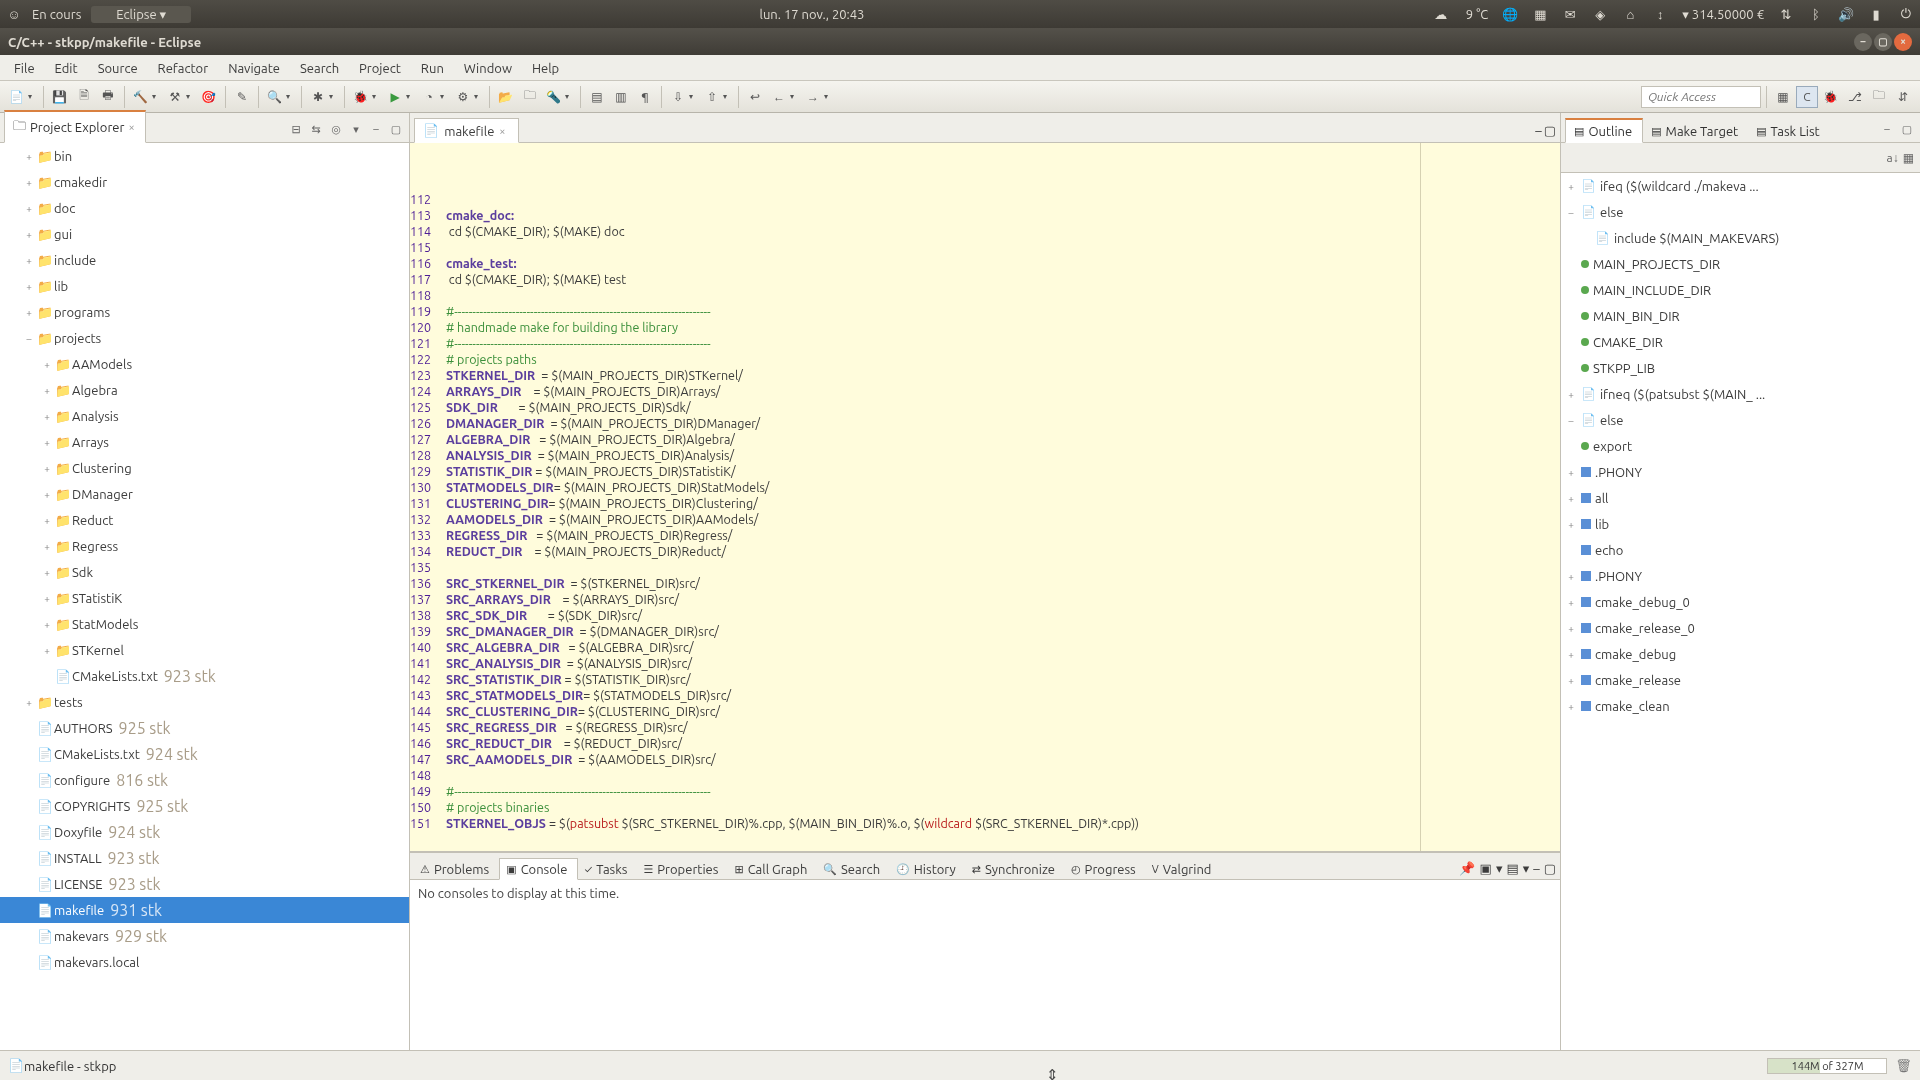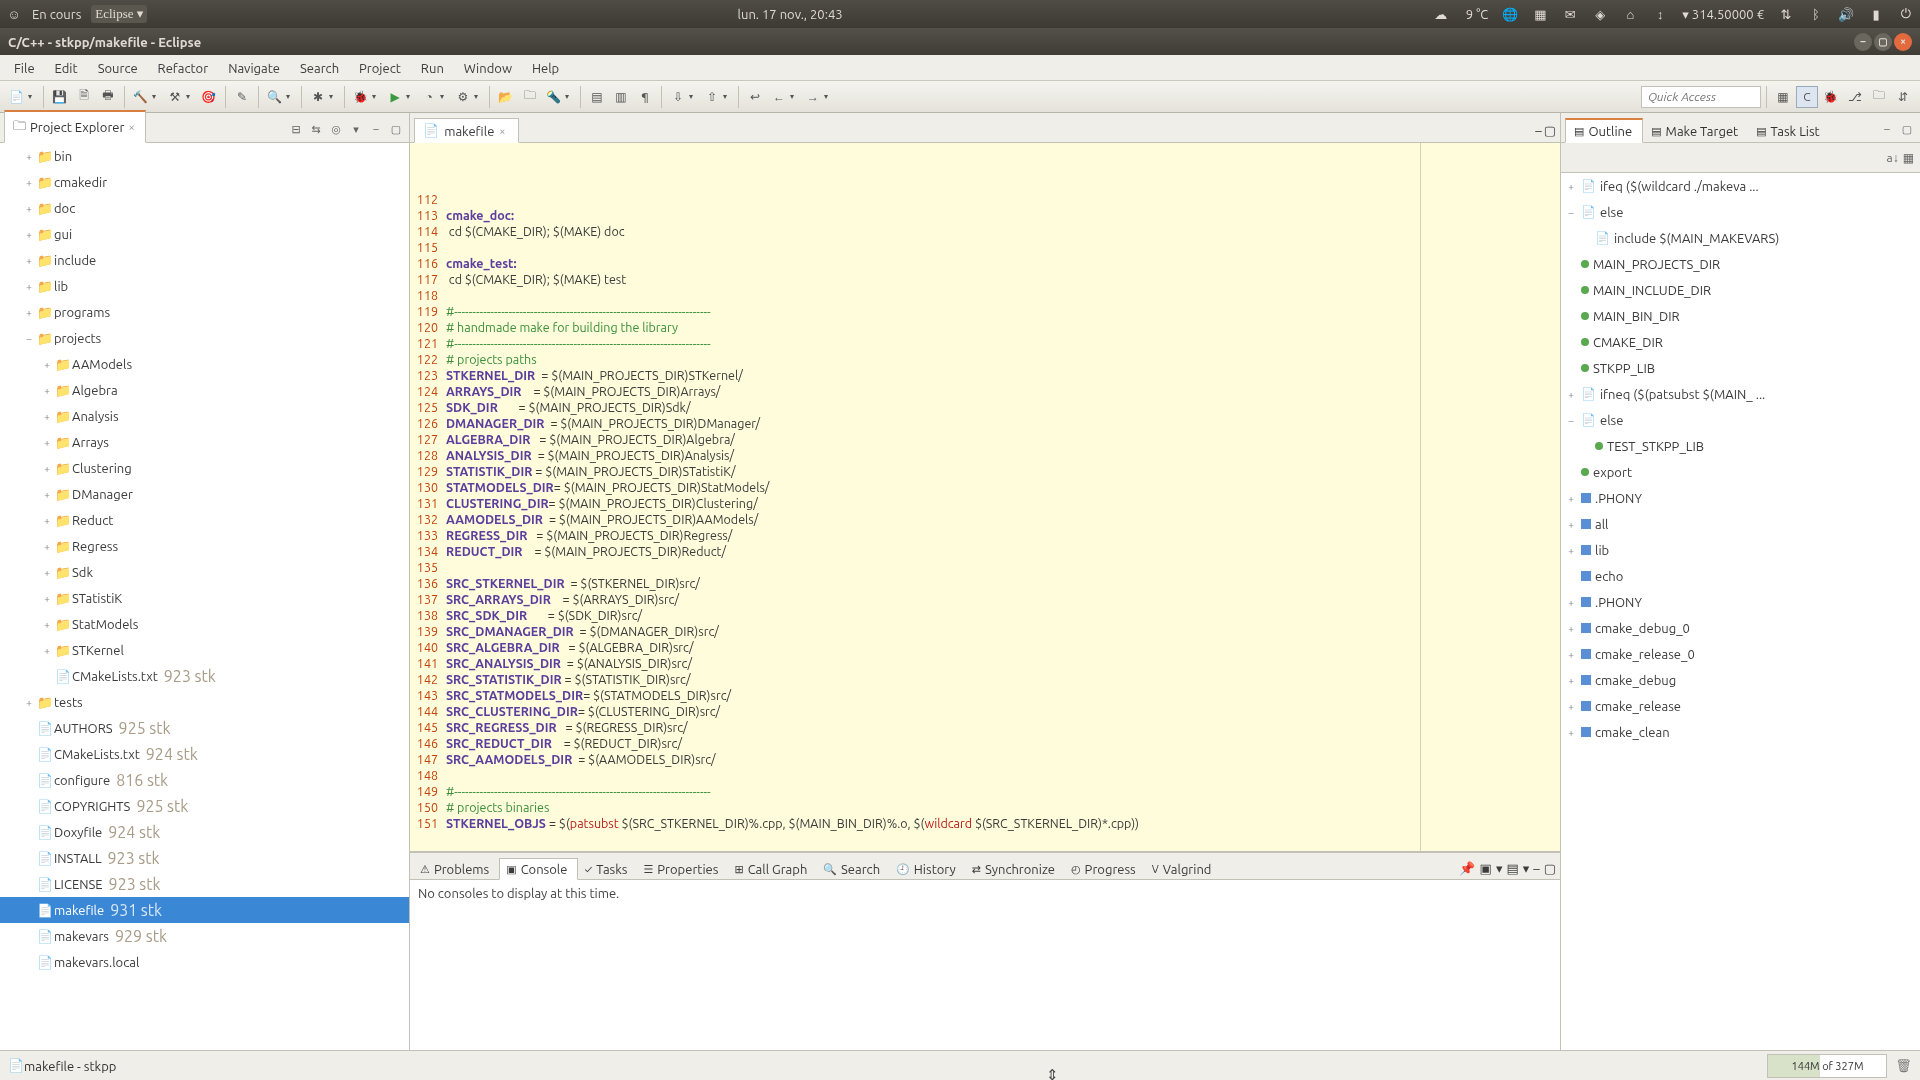--- a/index.html
+++ b/index.html
@@ -3,21 +3,21 @@
 <meta charset="utf-8">
 <style>
 * { margin: 0; padding: 0; box-sizing: border-box; font-family: Ubuntu, "Liberation Sans", sans-serif; }
 body { width: 1920px; height: 1080px; background: #403f3a; overflow: hidden; font-size: 13px; color: #3c3c3c; }
 
 
 .sysbar { height: 28px; background: linear-gradient(#4f4c45,#3d3a34); color: #dfdbd2; display: flex; align-items: center; padding: 0 6px; font-size: 13px; }
 .sysbar .left { display: flex; align-items: center; gap: 10px; }
 .sysbar .mid { flex: 1; text-align: center; }
 .sysbar .right { display: flex; align-items: center; gap: 14px; }
-.sysbar .pill { background: #5a574f; border-radius: 3px; padding: 1px 4px; display: flex; align-items: center; gap: 4px; font-family: Liberation Serif, serif; }
+.sysbar .pill { background: #5a574f; border-radius: 3px; padding: 1px 25px; display: flex; align-items: center; gap: 4px; }
 .sysbar .ico { width: 16px; height: 16px; display: inline-flex; align-items: center; justify-content: center; }
 
 
 .wtitle { height: 27px; background: linear-gradient(#54514a,#3f3c36); color: #dfdbd2; display: flex; align-items: center; padding: 0 8px; font-weight: bold; font-size: 13px; }
 .wtitle .wbtns { margin-left: auto; display: flex; gap: 2px; }
 .wtitle .wbtn { width: 18px; height: 18px; border-radius: 10px; background: #6a675f; display: inline-flex; align-items: center; justify-content: center; font-size: 10px; }
 .wtitle .wbtn.close { background: #e36a3f; }
 
 
 .menubar { height: 26px; background: #efeee9; display: flex; align-items: center; padding: 0 4px; font-size: 13px; border-bottom: 1px solid #c9c6bd; }
@@ -55,21 +55,21 @@
 .indent1 { padding-left: 22px; }
 .indent2 { padding-left: 40px; }
 
 
 .editor-tabs { height: 30px; background: #efeee9; display: flex; align-items: flex-end; padding: 0 4px; border-bottom: 1px solid #c3c0b6; }
 .etab { padding: 4px 12px 4px 8px; font-size: 13px; background: #fff; border: 1px solid #c3c0b6; border-bottom: 1px solid #fff; position: relative; top: 1px; display: flex; align-items: center; gap: 5px; }
 .etab .x { color: #999; font-size: 11px; }
 .editor-tabs .tbicons { margin-left: auto; display: flex; gap: 2px; padding-bottom: 4px; }
 .editor { flex: 1; background: #fffcdc; font-family: "DejaVu Sans Mono","Liberation Mono",monospace; font-size: 12.5px; overflow: auto; position: relative; white-space: pre; line-height: 16px; border-bottom: 1px solid #c3c0b6; min-height: 0; }
 .eline { display: flex; }
-.eline .ln { width: 34px; text-align: right; color: #c2410c; padding-right: 6px; user-select: none; flex-shrink: 0; }
+.eline .ln { width: 34px; color: #4c1d95; padding-right: 6px; user-select: none; flex-shrink: 0; }
 .eline .code { flex: 1; padding-left: 2px; }
 .c-comment { color: #3b8f3b; }
 .c-key { color: #5b3e9e; font-weight: bold; }
 .c-var { color: #b91c1c; }
 .editor .margin { position: absolute; top: 0; bottom: 0; left: 1010px; border-left: 1px solid #d6d1b2; }
 
 
 .bottomtabs { height: 28px; background: #efeee9; display: flex; align-items: flex-end; padding: 0 4px; border-bottom: 1px solid #c3c0b6; border-top: 1px solid #c3c0b6; }
 .btab { padding: 3px 10px 3px 6px; font-size: 13px; display: flex; align-items: center; gap: 4px; }
 .btab.active { background: #fff; border: 1px solid #c3c0b6; border-bottom: 1px solid #fff; position: relative; top: 1px; }
@@ -82,21 +82,21 @@
 .orow .tw { width: 12px; font-size: 10px; color: #888; text-align: center; }
 .bullet-green { width: 8px; height: 8px; border-radius: 4px; background: #5aa84f; display: inline-block; }
 .bullet-blue { width: 10px; height: 10px; background: #5a8fd6; display: inline-block; }
 .bullet-file { font-size: 12px; }
 .oindent1 { padding-left: 18px; }
 
 
 .statusbar { position: absolute; bottom: 0; left: 0; right: 0; height: 30px; background: #efeee9; border-top: 1px solid #c3c0b6; display: flex; align-items: center; padding: 0 8px; font-size: 13px; color: #333; }
 .statusbar .sico { width: 16px; font-size: 13px; }
 .statusbar .heap { margin-left: auto; display: flex; align-items: center; gap: 8px; }
-.statusbar .heapbar { width: 120px; height: 24px; border: 1px solid #c3c0b6; background: #fff; position: relative; font-size: 11px; display: flex; align-items: center; justify-content: center; }
+.statusbar .heapbar { width: 120px; height: 16px; border: 1px solid #c3c0b6; background: #fff; position: relative; font-size: 11px; display: flex; align-items: center; justify-content: center; }
 .statusbar .heapbar .fill { position: absolute; left: 0; top: 0; bottom: 0; width: 44%; background: #d7e2c8; }
 .statusbar .heapbar span { position: relative; }
 
 
 .resize-cursor { position: absolute; left: 1046px; top: 1066px; font-size: 15px; color: #4a4a4a; pointer-events: none; }
 
 .folder-icon { color: #d9a84a; }
 .file-icon { color: #8a8a8a; }
 </style>
 </head>
@@ -541,25 +541,20 @@
         <div class="orow oindent0">
           <span class="tw">+</span>
           <span class="bullet-file">📄</span>
           <span>ifneq ($(patsubst $(MAIN_ ...</span>
         </div>
         <div class="orow oindent0">
           <span class="tw">–</span>
           <span class="bullet-file">📄</span>
           <span>else</span>
         </div>
-        <div class="orow oindent1">
-          <span class="tw"></span>
-          <span class="bullet-green"></span>
-          <span>TEST_STKPP_LIB</span>
-        </div>
         <div class="orow oindent0">
           <span class="tw"></span>
           <span class="bullet-green"></span>
           <span>export</span>
         </div>
         <div class="orow oindent0">
           <span class="tw">+</span>
           <span class="bullet-blue"></span>
           <span>.PHONY</span>
         </div>

